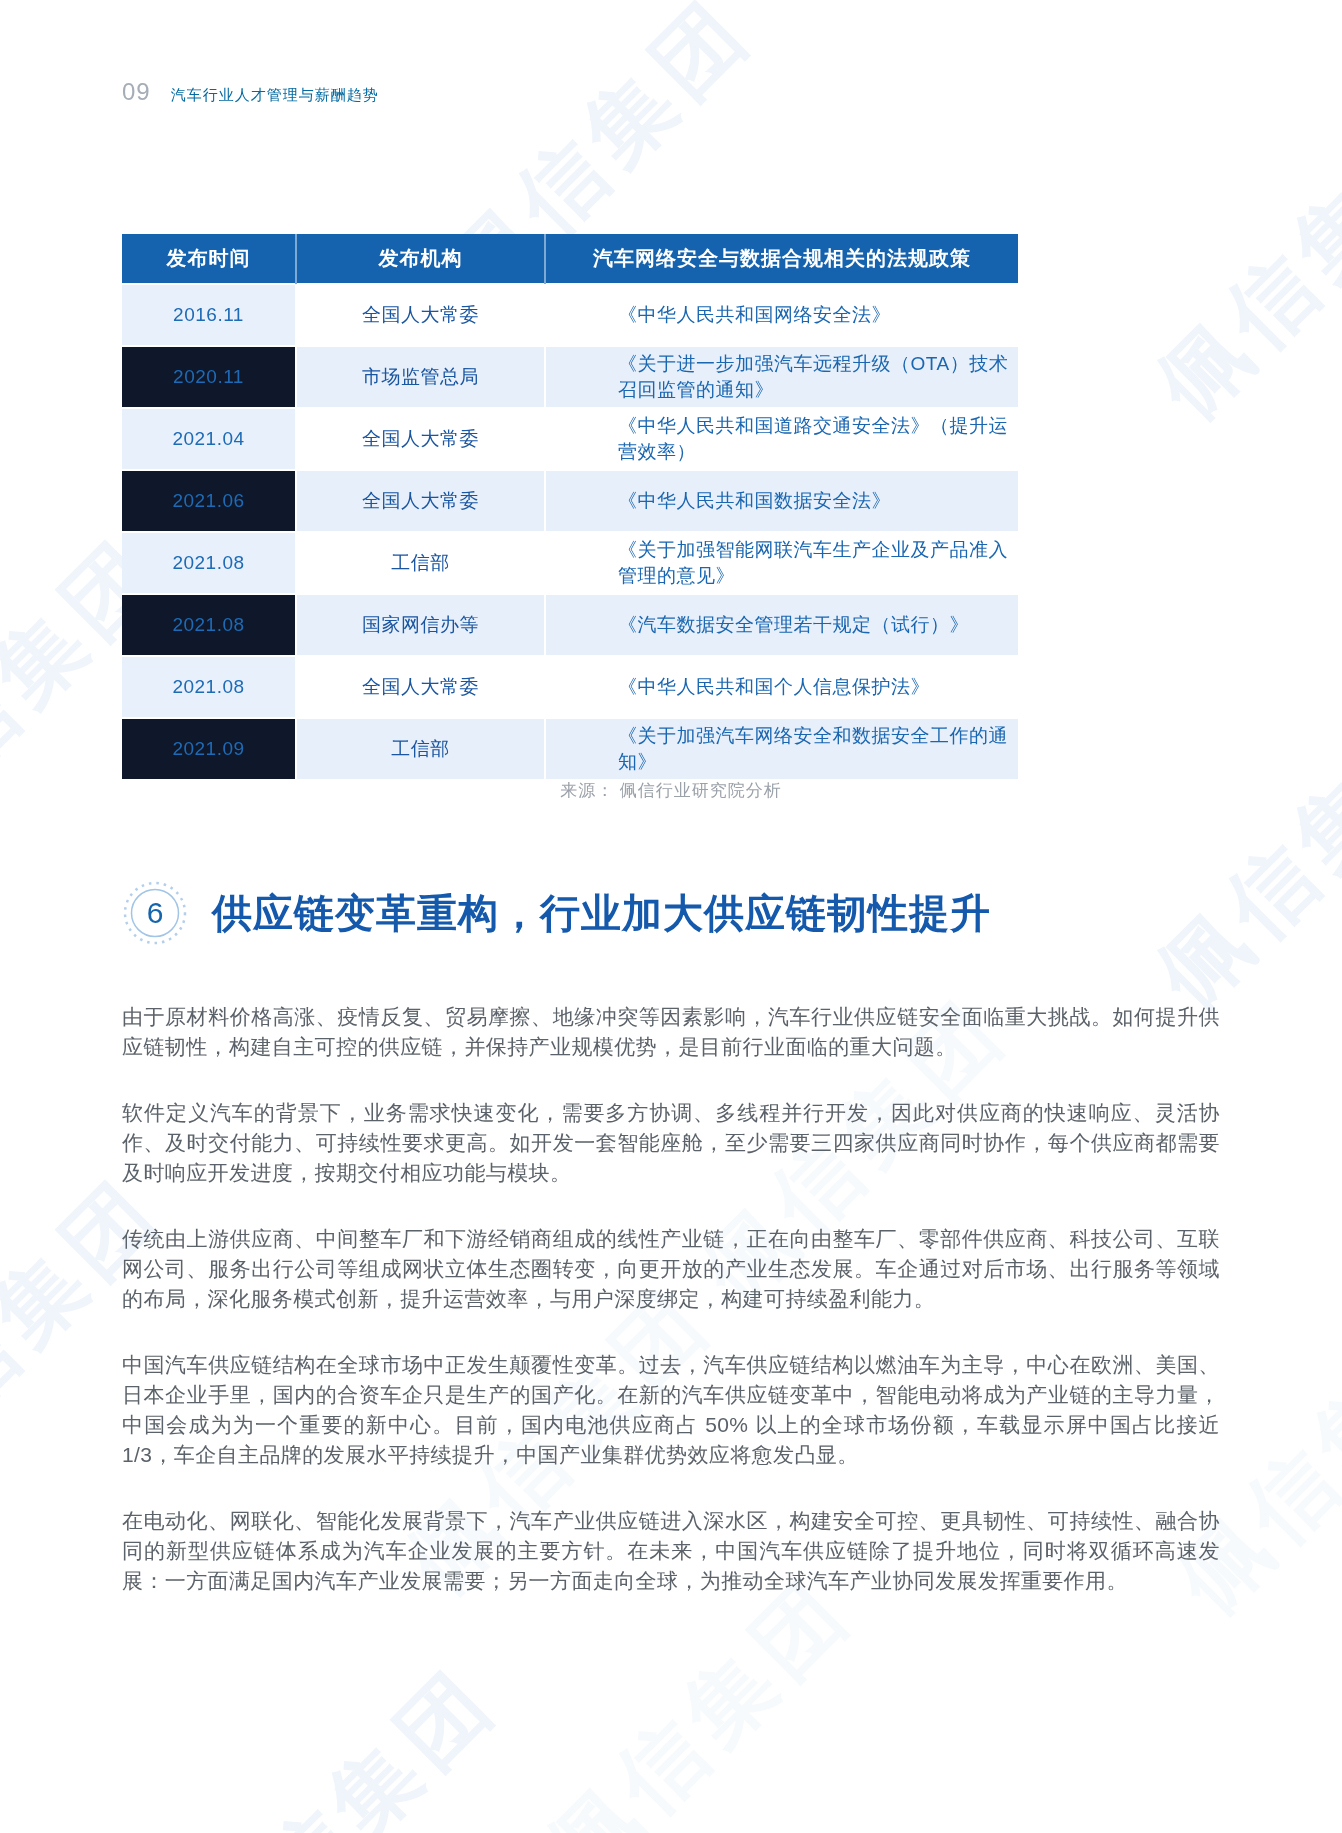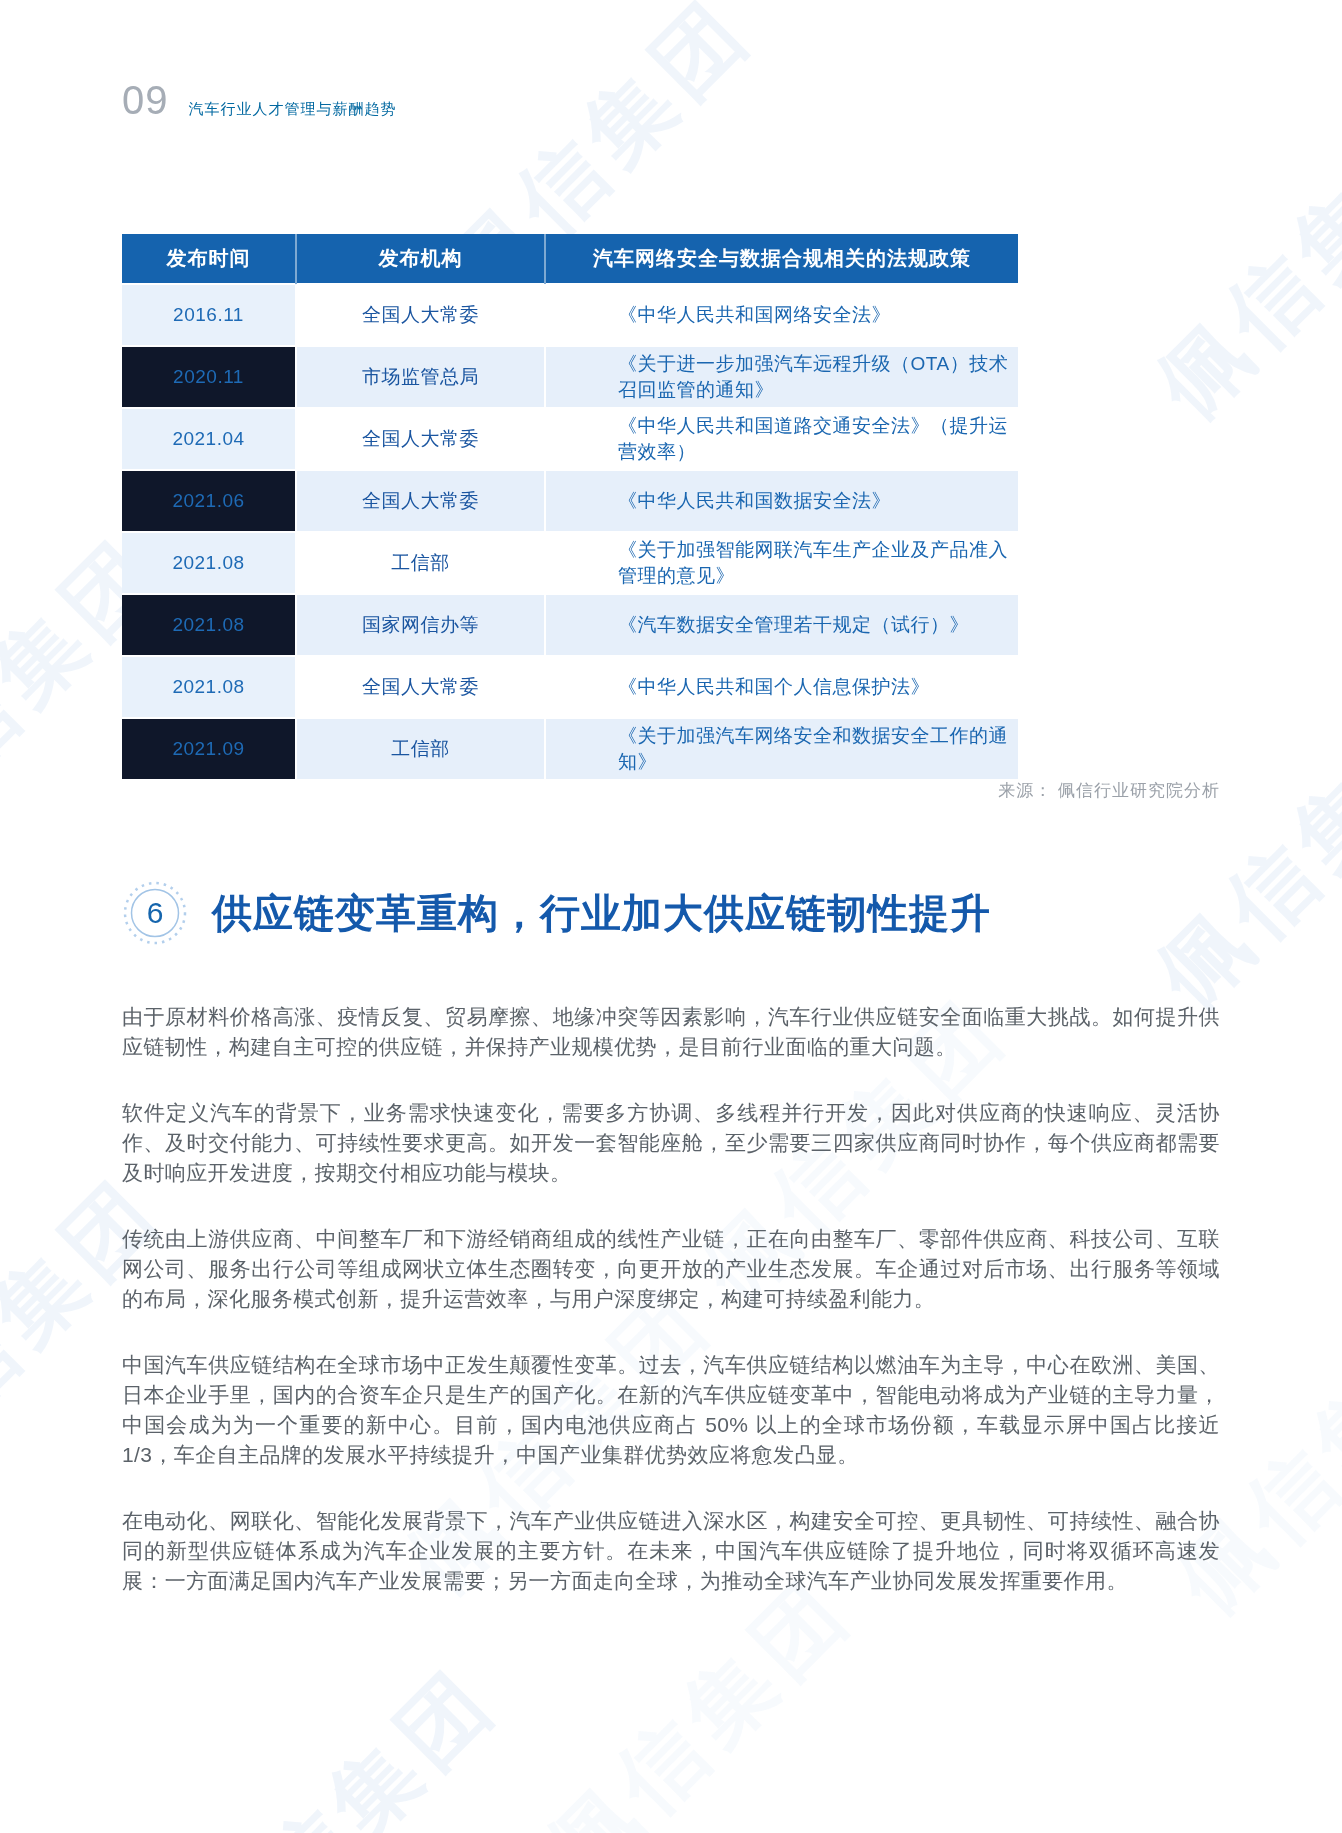--- a/index.html
+++ b/index.html
@@ -32,21 +32,21 @@
 
   
   .page-header {
     position: absolute;
     left: 122px; top: 78px;
     display: flex;
     align-items: baseline;
     gap: 20px;
   }
   .page-number {
-    font-size: 40px;
+    font-size: 24px;
     font-weight: 300;
     color: #a6adb6;
     letter-spacing: 1px;
   }
   .page-title {
     font-size: 15px;
     color: #0369a1;
     letter-spacing: 1px;
   }
 
@@ -97,21 +97,21 @@
   tr.row-odd  .td-date { background: #e8f1fb; }
   tr.row-odd  .td-org, tr.row-odd  .td-policy { background: #ffffff; }
   tr.row-even .td-date { background: #0f172a; }
   tr.row-even .td-org, tr.row-even .td-policy { background: #e6effa; }
 
   
   .source-note {
     position: absolute;
     left: 122px; top: 779px;
     width: 1098px;
-    text-align: right;
+    text-align: center;
     font-size: 17px;
     color: #9ba1a9;
     letter-spacing: 1px;
   }
 
   
   .section-head {
     position: absolute;
     left: 122px; top: 880px;
     display: flex;

